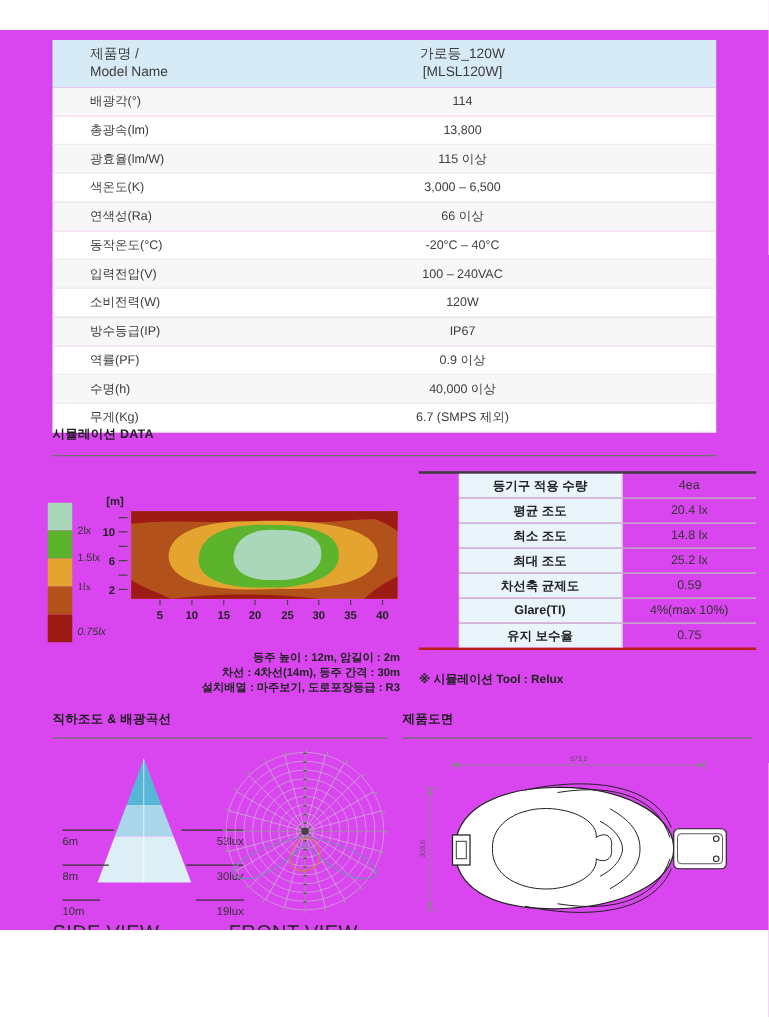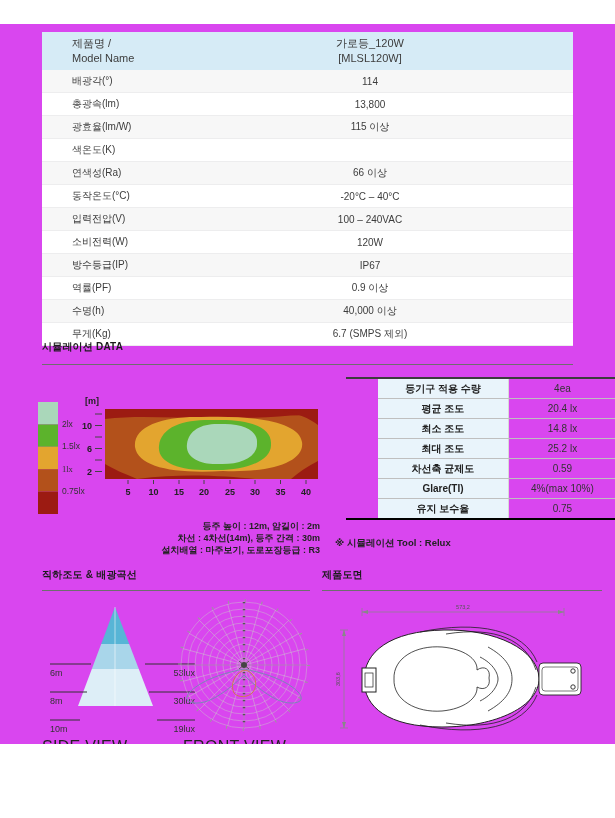--- a/index.html
+++ b/index.html
@@ -13,21 +13,21 @@
   .spec-row{display:flex;align-items:center;height:22px;border-bottom:1px solid #ededee;font-size:10px;background:#fff;}
   .spec > div:nth-child(even){background:#f7f7f7;}
   .cell-label{width:125px;padding-left:30px;box-sizing:border-box;flex:none;color:#3c3c3c;white-space:nowrap;}
   .cell-value{flex:1;text-align:center;color:#3c3c3c;}
 
   
   .sec-title{font-size:10px;font-weight:bold;color:#1b1b1b;letter-spacing:.2px;}
   .rule{height:0;border-top:1px solid #6e6e6e;}
 
   
-  .rtable{left:346px;top:353px;width:238px;border-top:2px solid #3c3c3c;border-bottom:2px solid #000000;padding-left:32px;}
+  .rtable{left:335px;top:353px;width:238px;border-top:2px solid #3c3c3c;border-bottom:2px solid #b91c1c;padding-left:32px;}
   .rrow{display:flex;height:19px;align-items:stretch;border-bottom:1px solid #bfbfbf;font-size:10px;}
   .rrow:last-child{border-bottom:none;}
   .rlabel{width:55%;background:#e9f4fb;font-weight:bold;display:flex;align-items:center;justify-content:center;
           border-right:1px solid #d8d8d8;box-sizing:border-box;color:#222;}
   .rvalue{flex:1;display:flex;align-items:center;justify-content:center;color:#333;}
   .note{font-size:9.5px;font-weight:bold;color:#222;}
 
   .cap{left:100px;top:496px;width:220px;text-align:right;font-size:9px;font-weight:bold;color:#222;line-height:12px;}
 
   .leg-label{position:absolute;font-size:8.5px;color:#333;line-height:9px;}
@@ -61,20 +61,21 @@
     <div class="spec-row">
         <div class="cell-label">총광속(lm)</div>
         <div class="cell-value">13,800</div>
       </div>
     <div class="spec-row">
         <div class="cell-label">광효율(lm/W)</div>
         <div class="cell-value">115 이상</div>
       </div>
     <div class="spec-row">
         <div class="cell-label">색온도(K)</div>
+        <div class="cell-value">3,000 – 6,500</div>
       </div>
     <div class="spec-row">
         <div class="cell-label">연색성(Ra)</div>
         <div class="cell-value">66 이상</div>
       </div>
     <div class="spec-row">
         <div class="cell-label">동작온도(°C)</div>
         <div class="cell-value">-20°C – 40°C</div>
       </div>
     <div class="spec-row">
@@ -109,21 +110,21 @@
   <svg class="abs" style="left:38px;top:378px;" width="20" height="112" viewBox="0 0 20 112">
     <rect x="0" y="0" width="20" height="22.4" fill="#aad7ba"></rect>
     <rect x="0" y="22.4" width="20" height="22.4" fill="#5cb32c"></rect>
     <rect x="0" y="44.8" width="20" height="22.4" fill="#e3a52f"></rect>
     <rect x="0" y="67.2" width="20" height="22.4" fill="#b3511b"></rect>
     <rect x="0" y="89.6" width="20" height="22.4" fill="#9c1b12"></rect>
   </svg>
   <div class="abs leg-label" style="left:62px;top:396px;">2lx</div>
   <div class="abs leg-label" style="left:62px;top:418px;">1.5lx</div>
   <div class="abs leg-label" style="left:62px;top:441px;font-family:Liberation Serif, serif;">1lx</div>
-  <div class="abs leg-label" style="left:62px;top:463px;">0.75lx</div>
+  <div class="abs leg-label" style="left:62px;top:477px;font-style:italic;">0.75lx</div>
 
   <svg class="abs" style="left:75px;top:370px;" width="245" height="125" viewBox="0 0 245 125">
     <text x="10" y="10" font-size="9" fill="#222" font-weight="bold">[m]</text>
 
     <g stroke="#444" stroke-width="1">
       <line x1="20" y1="20" x2="27" y2="20"></line>
       <line x1="20" y1="31.5" x2="27" y2="31.5"></line>
       <line x1="20" y1="43" x2="27" y2="43"></line>
       <line x1="20" y1="54.5" x2="27" y2="54.5"></line>
       <line x1="20" y1="66" x2="27" y2="66"></line>

